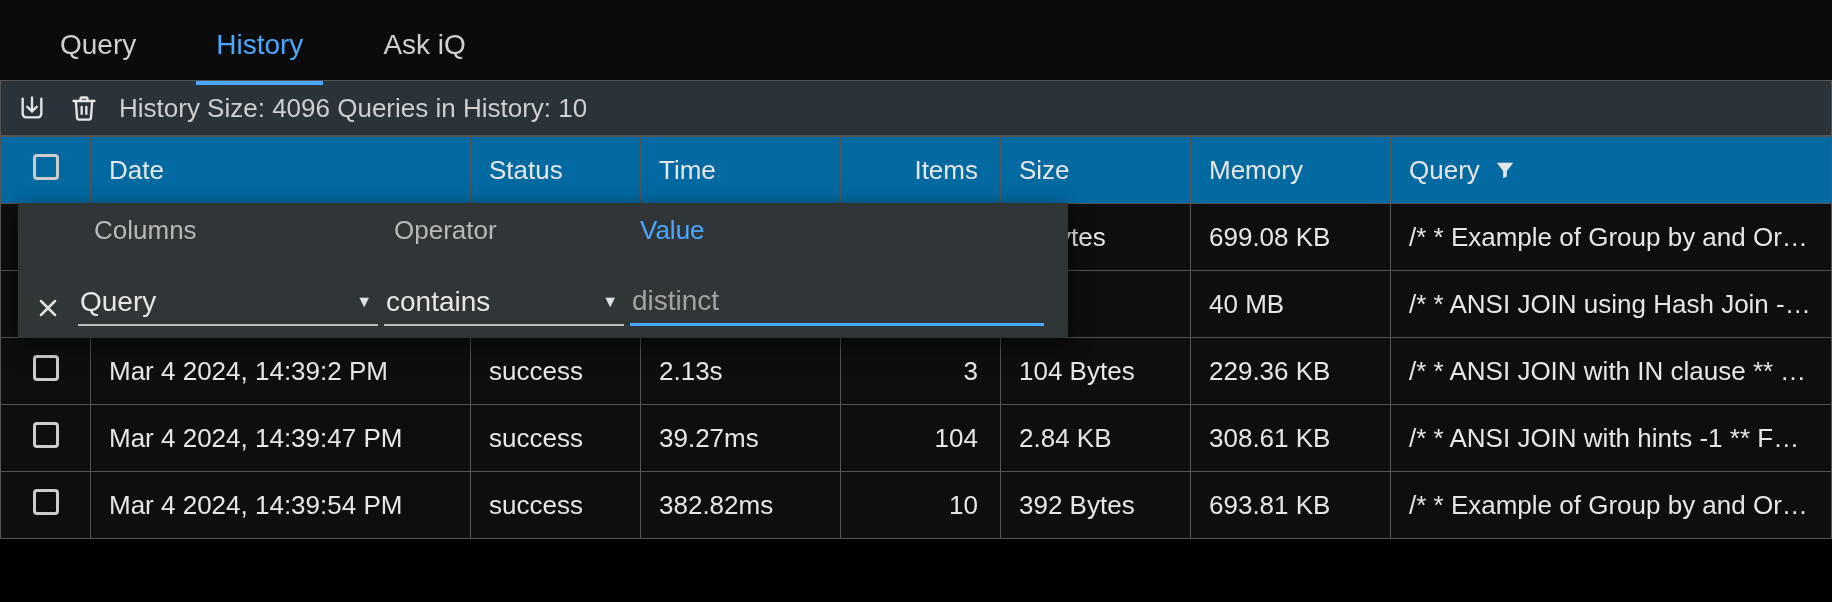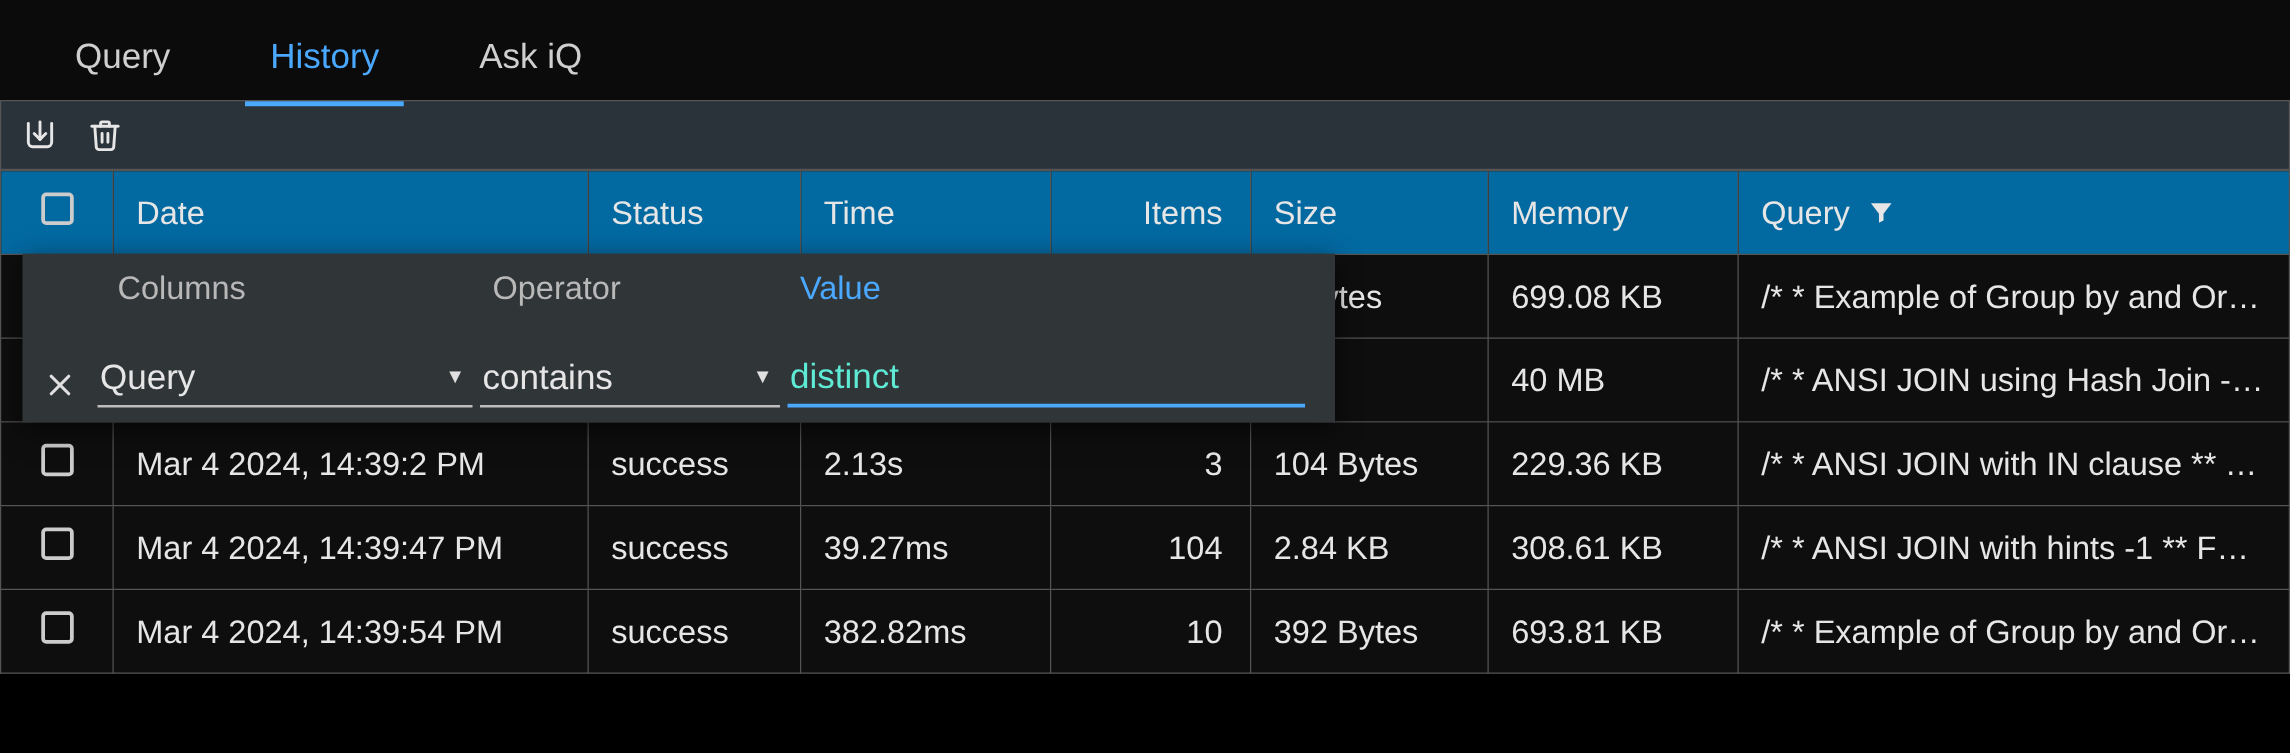--- a/index.html
+++ b/index.html
@@ -166,21 +166,21 @@
     cursor: pointer;
   }
   .sel.op { width: 240px; }
   .sel .caret { font-size: 16px; color: #e0e0e0; }
   .val-input {
     flex: 1;
     background: transparent;
     border: none;
     border-bottom: 3px solid #4aa8ff;
     font-size: 28px;
-    color: #5eead4;
+    color: #a3a3a3;
     padding: 4px 2px 6px 2px;
     outline: none;
     caret-color: #e6e6e6;
   }
 
   svg { display: block; }
 </style>
 </head>
 <body>
 
@@ -200,20 +200,21 @@
       </svg>
     </span>
     <span class="icon-btn">
       <svg width="28" height="28" viewBox="0 0 24 24" fill="none" stroke="currentColor" stroke-width="2" stroke-linecap="round" stroke-linejoin="round">
         <polyline points="3 6 5 6 21 6"></polyline>
         <path d="M19 6l-1 14a2 2 0 0 1-2 2H8a2 2 0 0 1-2-2L5 6"></path>
         <path d="M10 11v6M14 11v6"></path>
         <path d="M9 6V4a1 1 0 0 1 1-1h4a1 1 0 0 1 1 1v2"></path>
       </svg>
     </span>
+    <span class="status-text">History Size: 4096 Queries in History: 10</span>
   </div>
 
   <div class="table-wrap">
     <table>
       <colgroup>
         <col class="chk">
           <col class="date">
           <col class="status">
           <col class="time">
         <col class="items">

